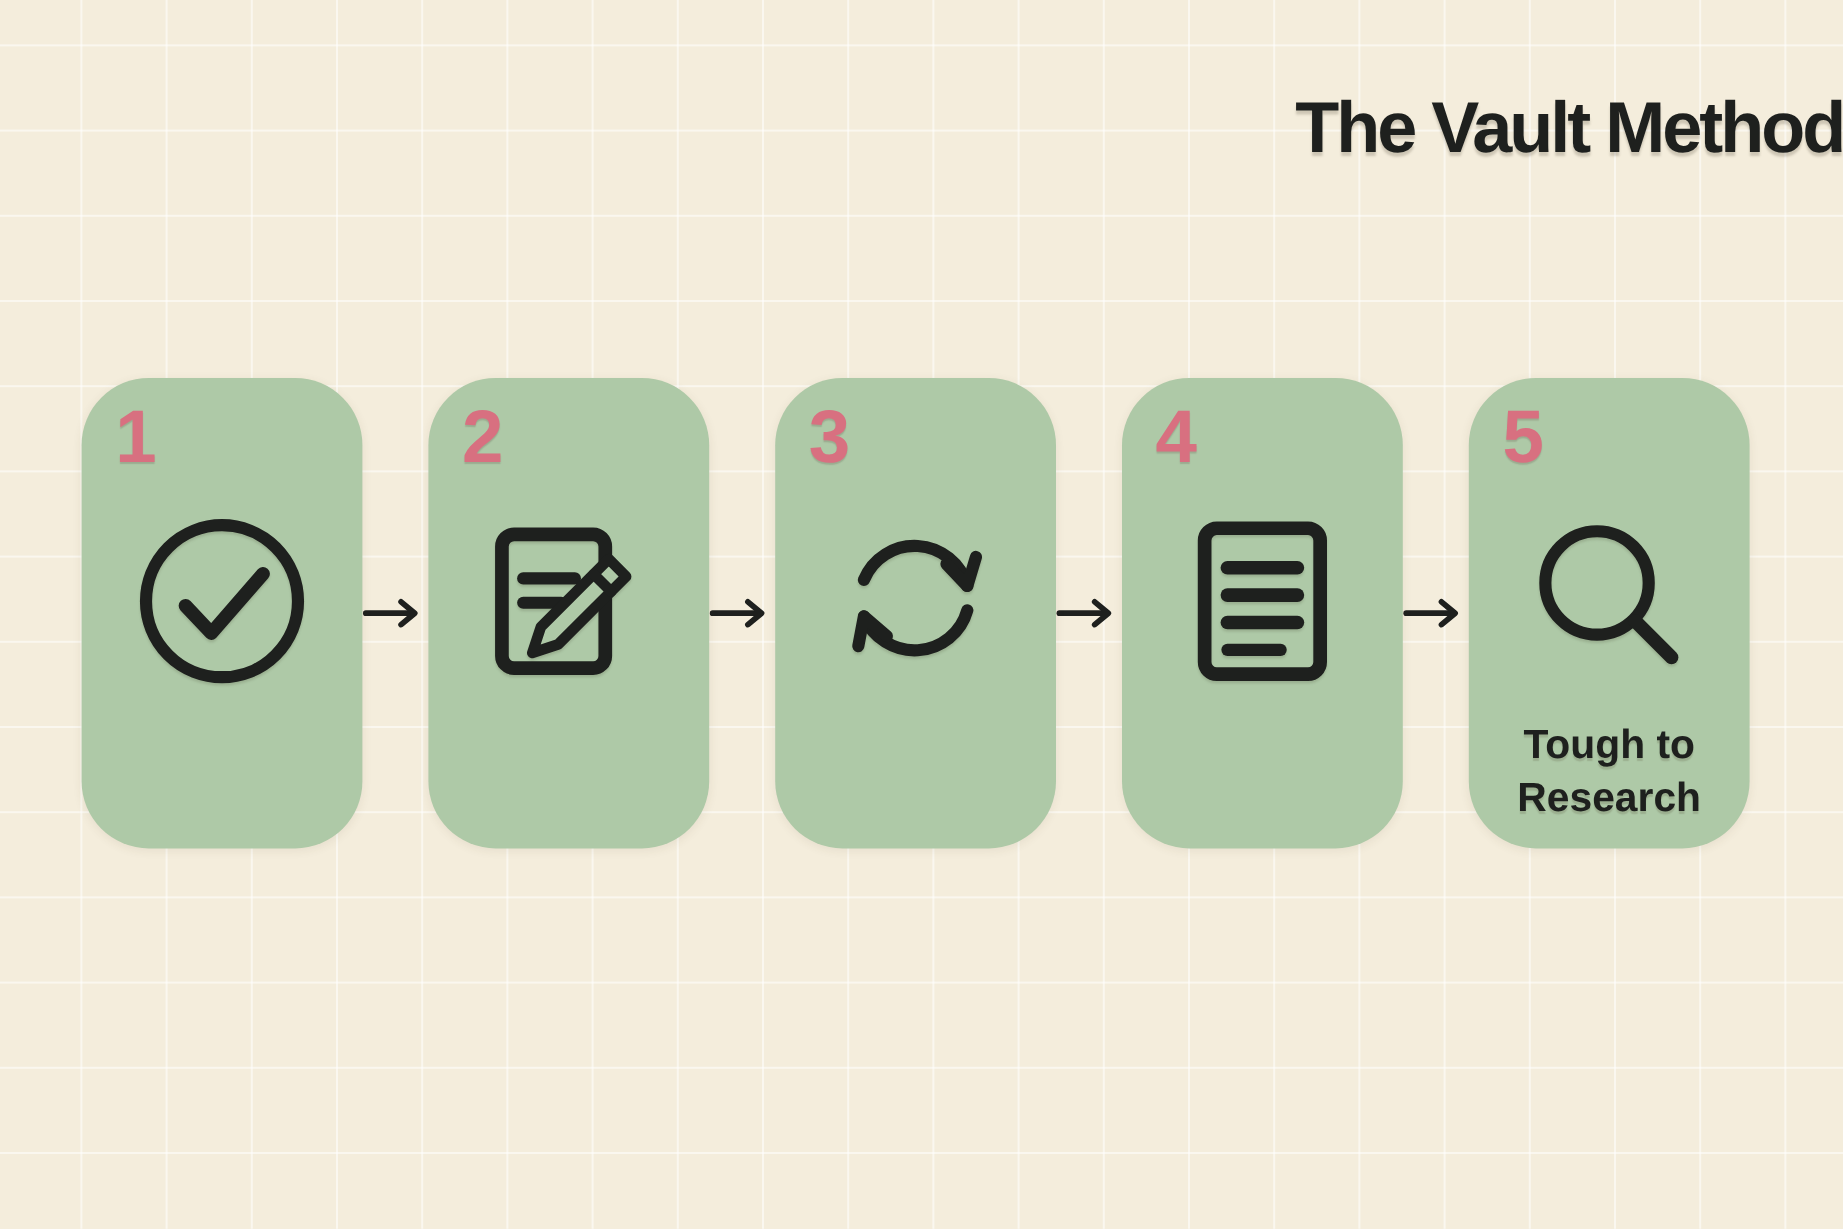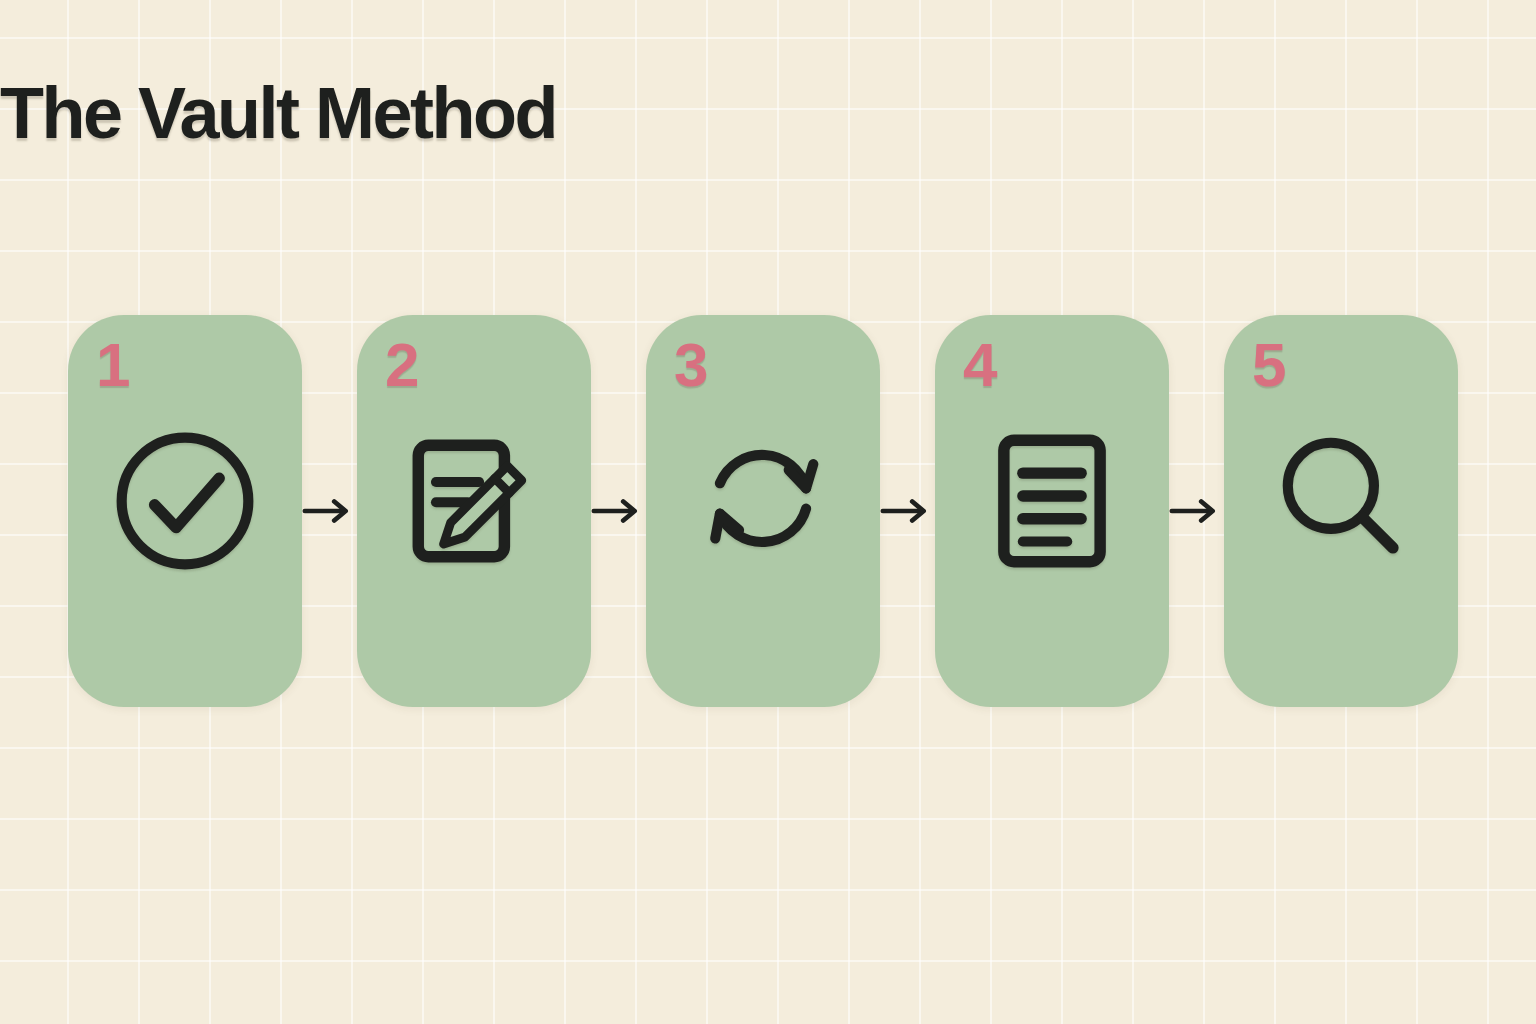--- a/index.html
+++ b/index.html
@@ -10,22 +10,22 @@
     background-image:
       linear-gradient(to right, rgba(255,255,255,0.55) 0 2px, transparent 2px),
       linear-gradient(to bottom, rgba(255,255,255,0.55) 0 2px, transparent 2px);
     background-size:71px 71px;
     background-position:67px 37px;
     position:relative;
     color:#1e201e;
   }
   .title {
     position:absolute; top:72px; left:0; width:100%;
-    text-align:left;
-    font-size:72px; font-weight:bold; letter-spacing:-2.5px;
+    text-align:right;
+    font-size:60px; font-weight:bold; letter-spacing:-2.5px;
     color:#1e201e;
     text-shadow:0 3px 2px rgba(70,60,40,0.22);
   }
   .flow {
     position:absolute; top:315px; left:68px;
     display:flex; align-items:center;
   }
   .card {
     position:relative;
     width:234px; height:392px;
@@ -147,15 +147,16 @@
   </div>
 
   <div class="card">
     <div class="num">5</div>
     <div class="icon">
       <svg viewBox="0 0 120 120">
         <circle class="stroke" cx="52" cy="48" r="34"></circle>
         <line class="stroke-thick" x1="77" y1="73" x2="101" y2="97"></line>
       </svg>
     </div>
+    <div class="label">Tough to Research</div>
   </div>
 
 </div>
 
 </body></html>

